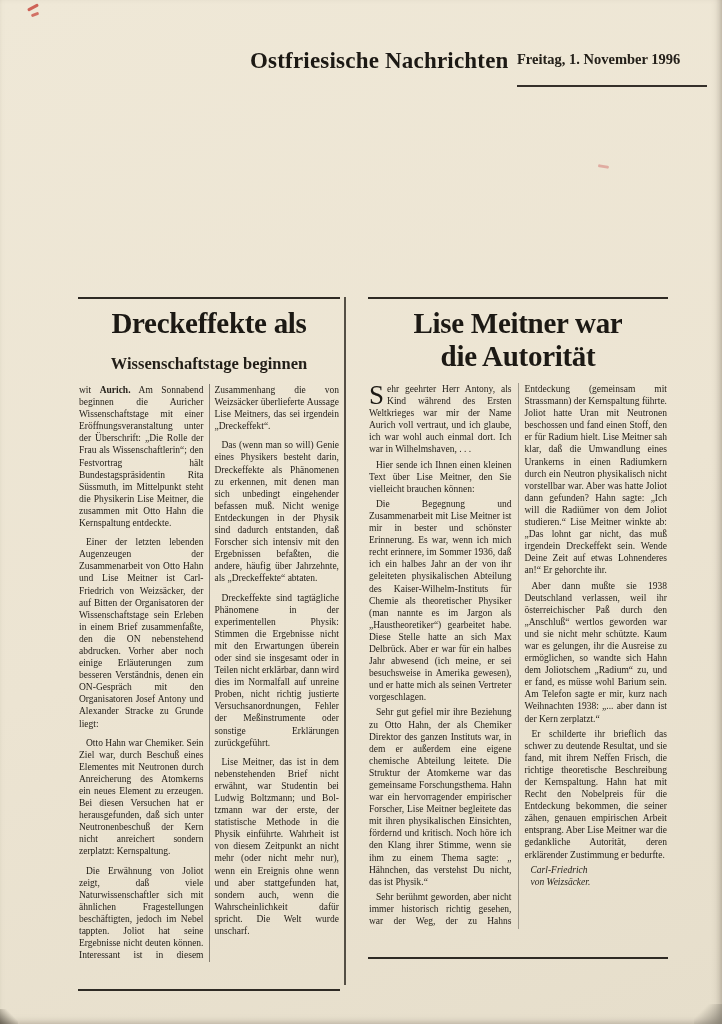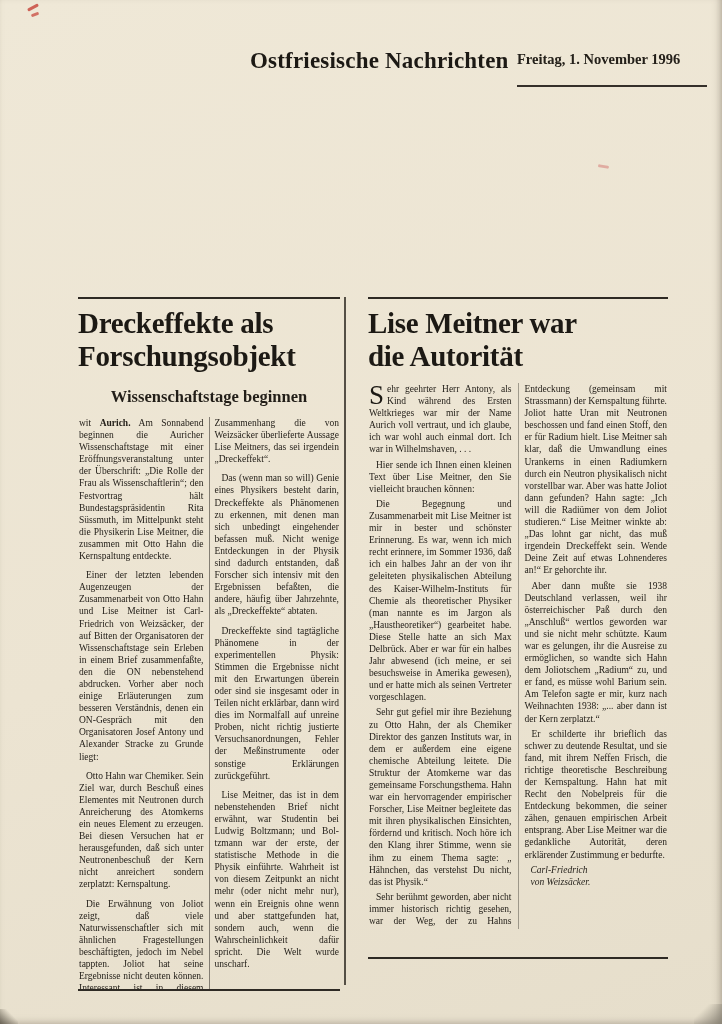--- a/index.html
+++ b/index.html
@@ -24,21 +24,21 @@
   .corner-br{position:absolute;right:0;bottom:0;width:28px;height:20px;
              background:linear-gradient(315deg,#8b8578 0%,rgba(139,133,120,0) 70%);}
 
   
   .article{position:absolute;top:297px;border-top:2px solid #2e2a24;border-bottom:2px solid #2e2a24;
            overflow:hidden;}
   .article-left{left:78px;width:262px;height:690px;}
   .article-right{left:368px;width:300px;height:658px;}
   .divider{position:absolute;left:344px;top:297px;width:2px;height:688px;background:#3a352d;opacity:.85;}
 
-  h1.headline{margin:8px 0 2px;font-size:29px;line-height:33px;
+  h1.headline{margin:8px 0 2px;text-align:center;font-size:29px;line-height:33px;
               font-weight:700;letter-spacing:-.3px;color:#1c1914;}
   h2.subhead{margin:14px 0 0;text-align:center;font-weight:700;color:#221e18;}
   .article-left h2.subhead{font-size:16.5px;}
   .article-right h2.subhead{font-size:14.5px;}
 
   .cols{margin-top:10px;column-count:2;column-fill:auto;
         font-size:9.5px;line-height:12.1px;text-align:justify;color:#25211b;}
   .article-left .cols{height:578px;column-gap:11px;column-rule:1px solid rgba(46,42,36,.55);padding:0 1px;}
   .article-right .cols{height:546px;column-gap:13px;column-rule:1px solid rgba(46,42,36,.4);padding:0 1px;}
 
@@ -61,21 +61,20 @@
   <div class="mark mark-b"></div>
   <div class="mark mark-c"></div>
   <div class="corner-bl"></div>
   <div class="corner-br"></div>
 
   <div class="divider"></div>
 
   <article class="article article-left">
     <h1 class="headline">
       <span>Dreckeffekte als</span><br>
-      <span>Forschungsobjekt</span>
     </h1>
     <h2 class="subhead">Wissenschaftstage beginnen</h2>
     <div class="cols">
       <p class="lead"><span>wit</span>
         <b class="place">Aurich.</b>
         <span>Am Sonnabend beginnen die Auricher Wissenschaftstage mit einer Eröffnungsveranstaltung unter der Überschrift: „Die Rolle der Frau als Wissenschaftlerin“; den Festvortrag hält Bundestagspräsidentin Rita Süssmuth, im Mittelpunkt steht die Physikerin Lise Meitner, die zusammen mit Otto Hahn die Kernspaltung entdeckte.</span></p>
       <p>Einer der letzten lebenden Augenzeugen der Zusammenarbeit von Otto Hahn und Lise Meitner ist Carl-Friedrich von Weizsäcker, der auf Bitten der Organisatoren der Wissenschaftstage sein Erleben in einem Brief zusammenfaßte, den die ON nebenstehend abdrucken. Vorher aber noch einige Erläuterungen zum besseren Verständnis, denen ein ON-Gespräch mit den Organisatoren Josef Antony und Alexander Stracke zu Grunde liegt:</p>
       <p>Otto Hahn war Chemiker. Sein Ziel war, durch Beschuß eines Elementes mit Neutronen durch Anreicherung des Atomkerns ein neues Element zu erzeugen. Bei diesen Versuchen hat er herausgefunden, daß sich unter Neutronenbeschuß der Kern nicht anreichert sondern zerplatzt: Kernspaltung.</p>
       <p>Die Erwähnung von Joliot zeigt, daß viele Naturwissenschaftler sich mit ähnlichen Fragestellungen beschäftigten, jedoch im Nebel tappten. Joliot hat seine Ergebnisse nicht deuten können. Interessant ist in diesem Zusammenhang die von Weizsäcker überlieferte Aussage Lise Meitners, das sei irgendein „Dreckeffekt“.</p>
       <p>Das (wenn man so will) Genie eines Physikers besteht darin, Dreckeffekte als Phänomenen zu erkennen, mit denen man sich unbedingt eingehender befassen muß. Nicht wenige Entdeckungen in der Physik sind dadurch entstanden, daß Forscher sich intensiv mit den Ergebnissen befaßten, die andere, häufig über Jahrzehnte, als „Dreckeffekte“ abtaten.</p>

